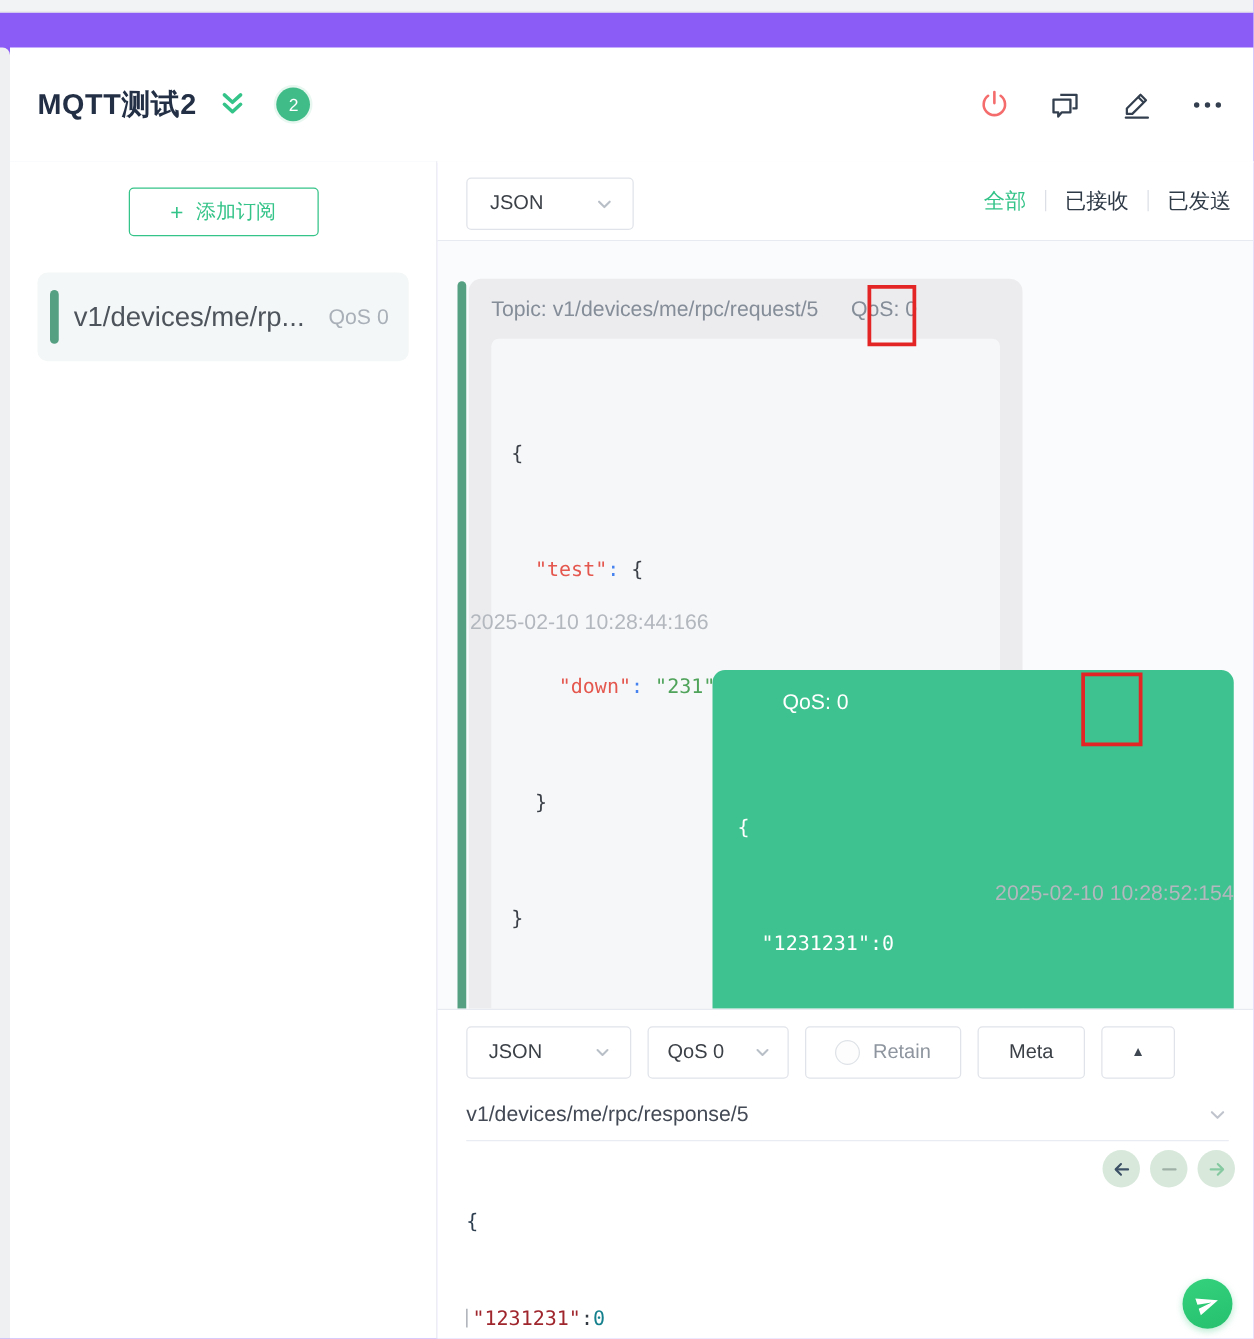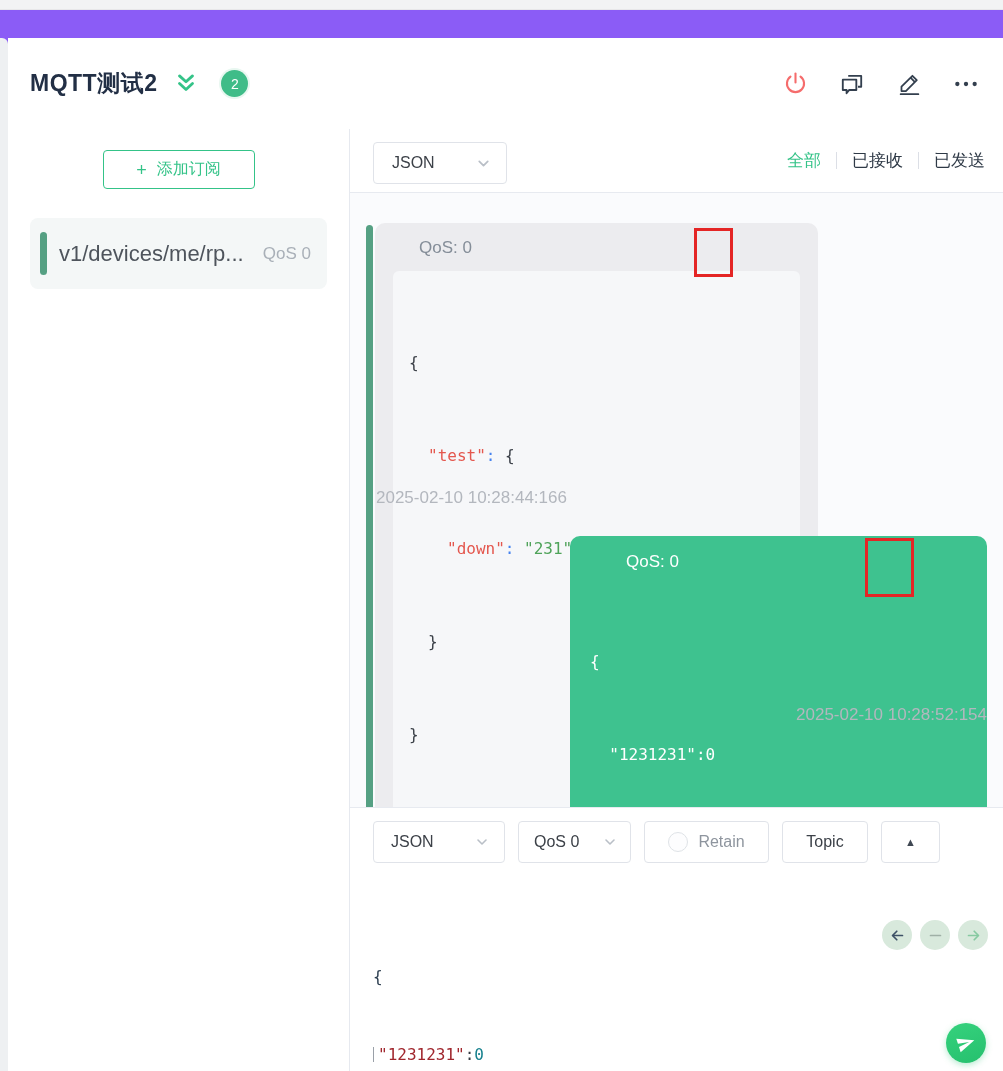--- a/index.html
+++ b/index.html
@@ -168,20 +168,21 @@
         <span class="tab">已发送</span>
       </div>
     </div>
 
     <div class="msg-area">
 
       <div class="msg-received">
         <div class="recv-marker"></div>
         <div class="bubble-gray">
           <div class="topic-row">
+            <span>Topic: v1/devices/me/rpc/request/5</span>
             <span class="topic-qos">QoS: 0</span>
           </div>
           <div class="code-block mono">
             <div><span>{</span></div>
             <div class="ind1"><span class="tok-key">"test"</span><span class="tok-colon">:</span><span> {</span></div>
             <div class="ind2"><span class="tok-key">"down"</span><span class="tok-colon">:</span><span class="tok-str"> "231"</span></div>
             <div class="ind1"><span>}</span></div>
             <div><span>}</span></div>
           </div>
         </div>
@@ -221,26 +222,34 @@
           <span class="select-chevron">
             <svg width="16" height="16" viewBox="0 0 24 24" fill="none" stroke="#b9bfc7" stroke-width="2.4" stroke-linecap="round" stroke-linejoin="round">
                 <polyline points="6,9 12,15 18,9"></polyline>
               </svg>
           </span>
         </div>
         <div class="ctl ctl-retain">
           <span class="retain-circle"></span>
           <span class="retain-label">Retain</span>
         </div>
-        <div class="ctl ctl-meta">Topic</div>
+        <div class="ctl ctl-meta">Meta</div>
         <div class="ctl ctl-collapse">
             <span>▲</span>
           </div>
       </div>
 
+      <div class="topic-input-row">
+        <span class="topic-input-text">v1/devices/me/rpc/response/5</span>
+        <span class="select-chevron">
+          <svg width="18" height="18" viewBox="0 0 24 24" fill="none" stroke="#c0c4cc" stroke-width="2.2" stroke-linecap="round" stroke-linejoin="round">
+              <polyline points="6,9 12,15 18,9"></polyline>
+            </svg>
+        </span>
+      </div>
 
       <div class="editor mono">
         <div class="line"><span>{</span></div>
         <div class="line"><span class="cursor-bar"></span><span class="ed-key">"1231231"</span><span class="ed-colon">:</span><span class="ed-num">0</span></div>
         
       </div>
 
       <div class="nav-buttons">
         <div class="nav-circle">
           <svg width="17" height="17" viewBox="0 0 24 24" fill="none" stroke="#3d5166" stroke-width="2.4" stroke-linecap="round" stroke-linejoin="round">

